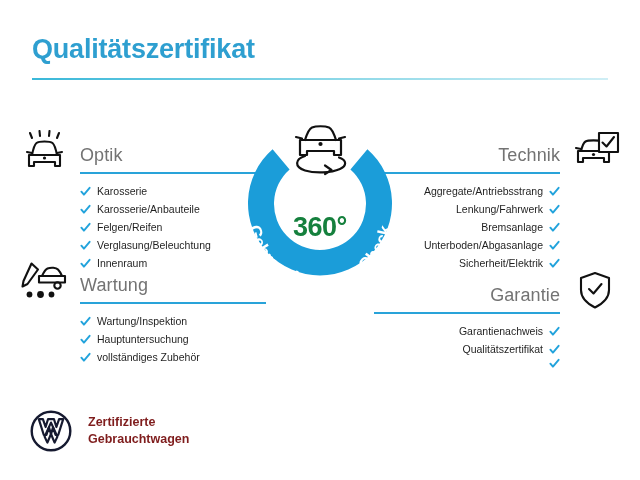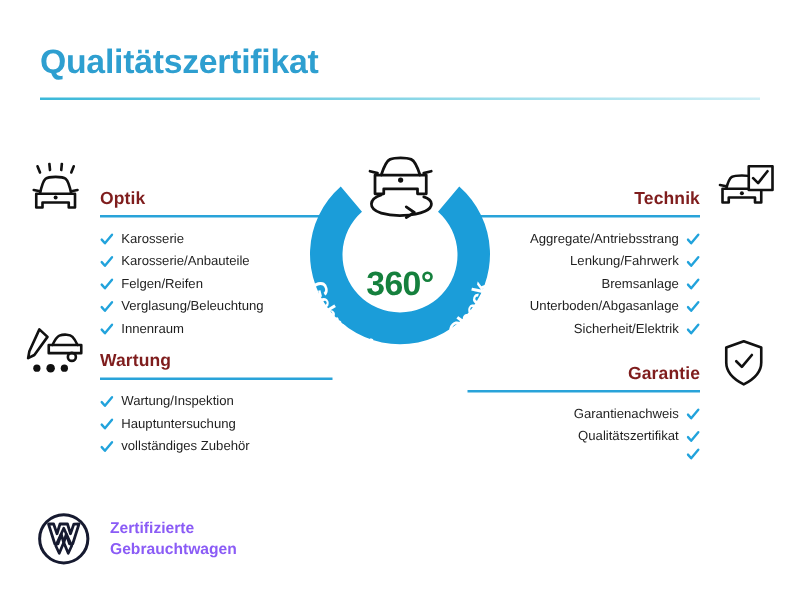--- a/index.html
+++ b/index.html
@@ -57,23 +57,23 @@
 
   .block { position: relative; }
 
   .block-head {
     position: relative;
     height: 46px;
   }
   .block-title {
     position: absolute;
     bottom: 8px;
-    font-size: 14px;
-    font-weight: bold;
-    color: #7f1d1d;
+    font-size: 18px;
+    font-weight: normal;
+    color: #737373;
     letter-spacing: 0.1px;
     white-space: nowrap;
   }
   .col-left .block-title  { left: 62px; }
   .col-right .block-title { right: 62px; }
 
   .block-rule {
     position: absolute;
     bottom: 0;
     height: 2px;
@@ -159,21 +159,21 @@
     display: flex;
     align-items: center;
   }
   .vw-logo { width: 42px; height: 42px; flex: 0 0 auto; }
   .vw-logo svg { display: block; width: 42px; height: 42px; }
   .footer-text {
     margin-left: 16px;
     font-size: 12.5px;
     font-weight: bold;
     line-height: 17px;
-    color: #8b5cf6;
+    color: #7f1d1d;
     white-space: nowrap;
   }
 </style>
 </head>
 <body>
 
 <div class="certificate">
 
   <div class="header">
     <div class="page-title">Qualitätszertifikat</div>

